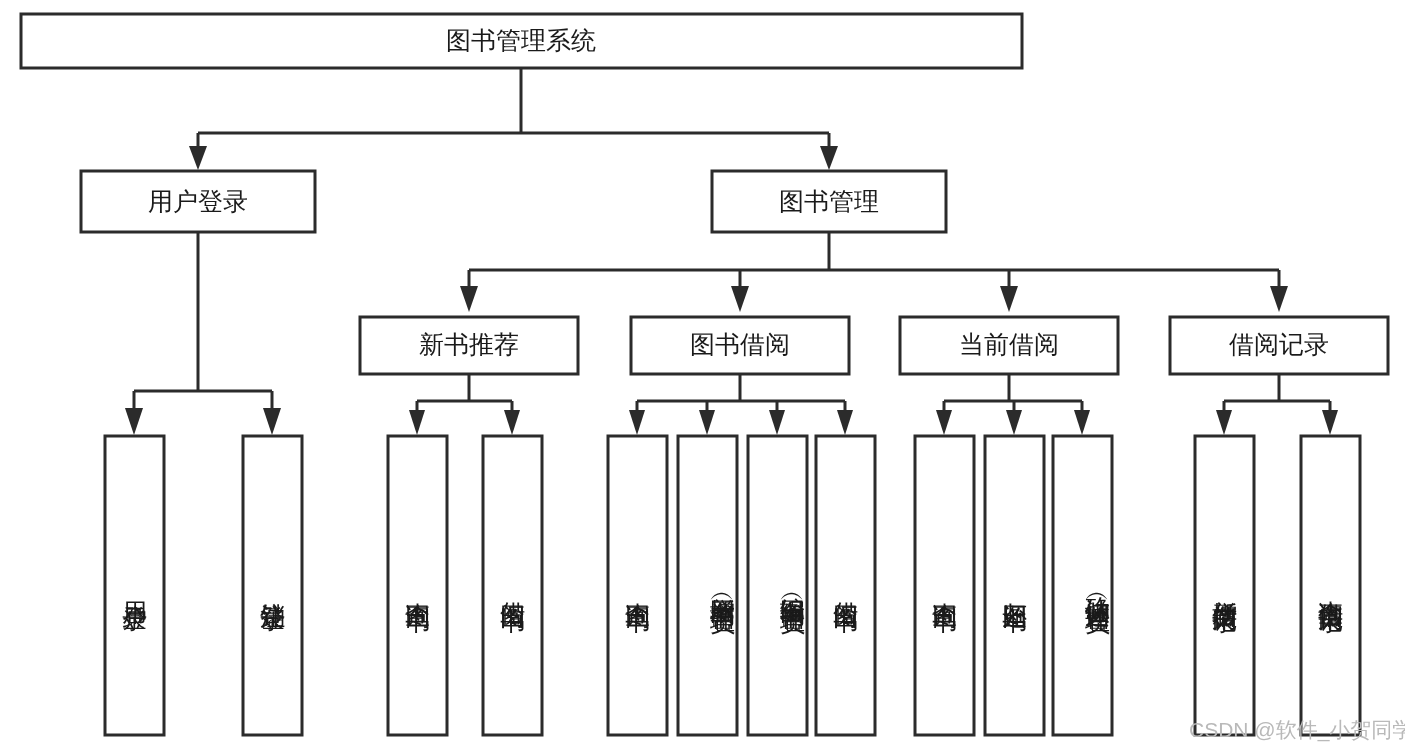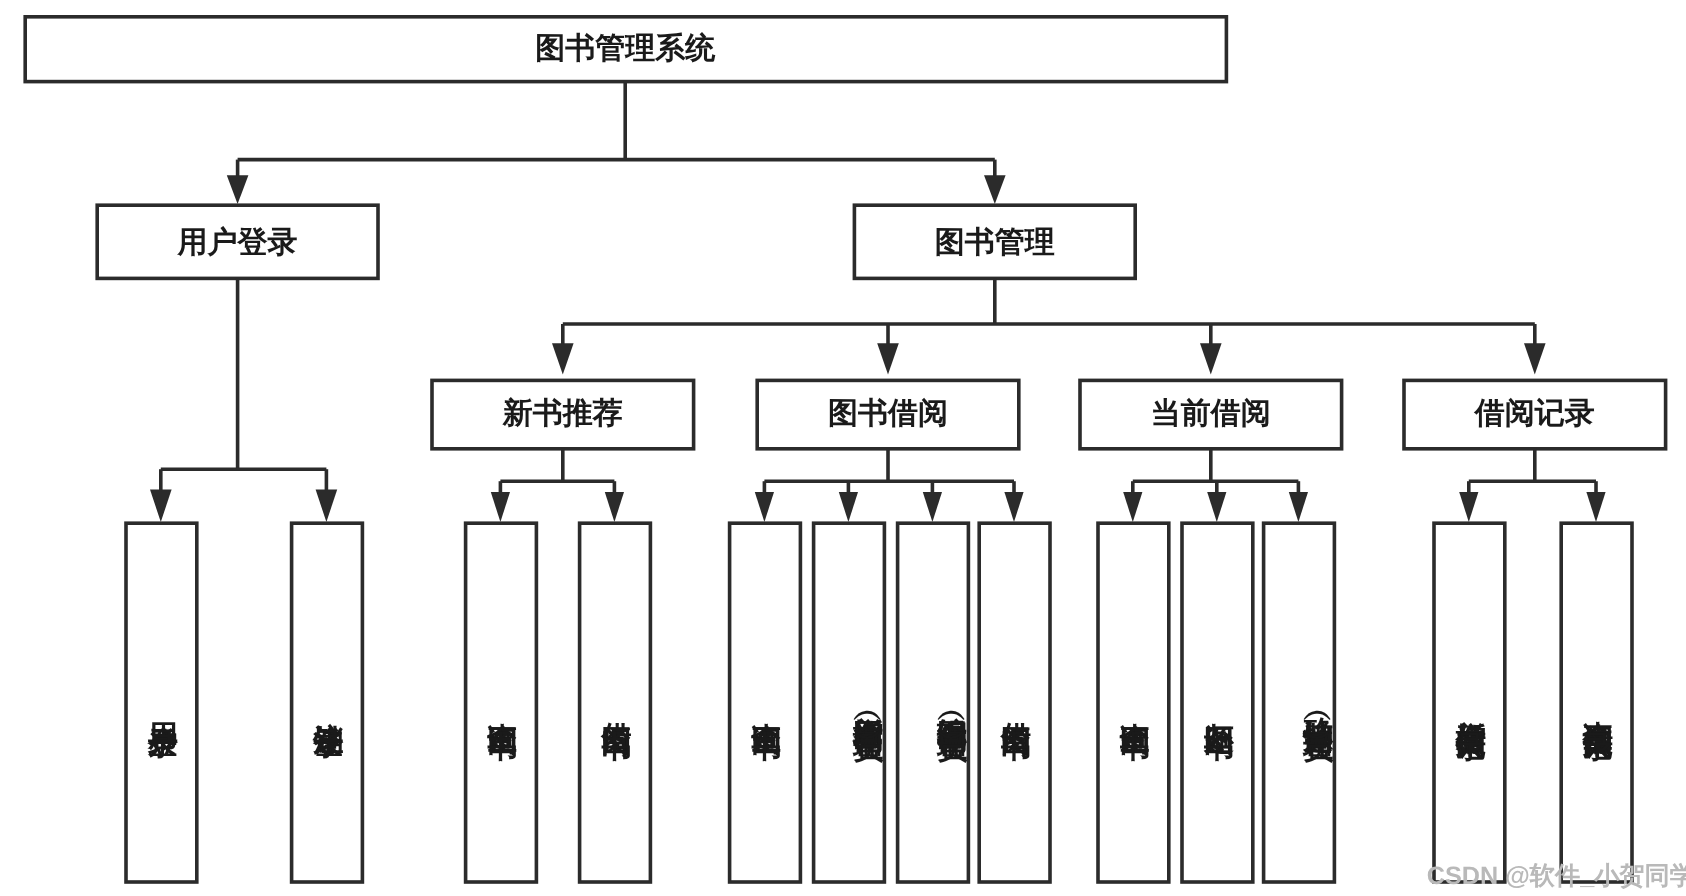--- a/index.html
+++ b/index.html
@@ -11,21 +11,20 @@
     width: 1405px;
     height: 747px;
     font-family: "Liberation Sans", "DejaVu Sans", sans-serif;
     overflow: hidden;
   }
   #diagram-root {
     position: relative;
     width: 1405px;
     height: 747px;
     background: #ffffff;
-    font-weight: bold;
   }
   svg#flowchart {
     position: absolute;
     left: 0;
     top: 0;
     width: 1405px;
     height: 747px;
   }
   .node-box {
     fill: #ffffff;

